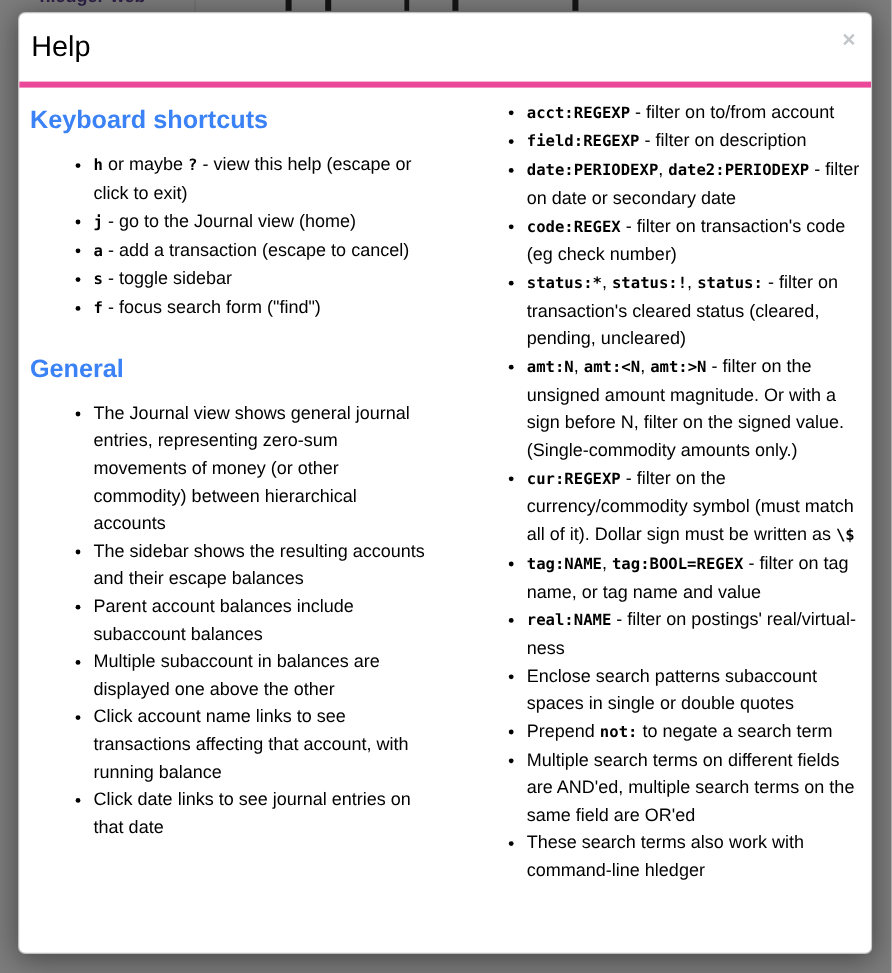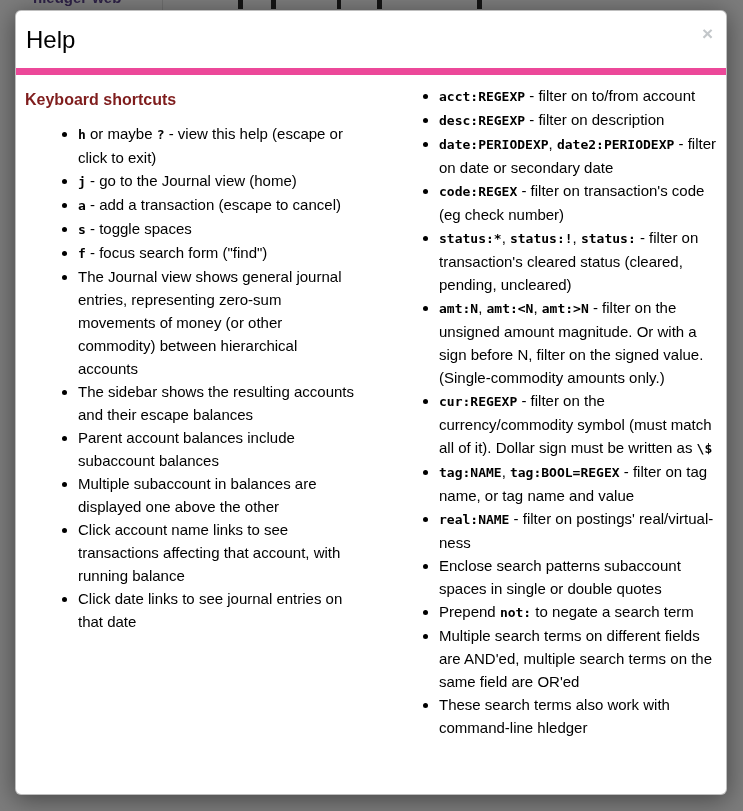--- a/index.html
+++ b/index.html
@@ -24,42 +24,42 @@
     width: 712px; height: 785px;
     background: #ffffff;
     border-radius: 6px;
     border: 1px solid rgba(0,0,0,0.25);
     box-shadow: 0 4px 24px rgba(0,0,0,0.45);
     overflow: hidden;
   }
   .modal-header {
     position: relative;
     padding: 14px 10px 13px 10px;
-    border-bottom: 7px solid #ec4899;
+    border-bottom: 5px solid #ec4899;
   }
   .modal-title {
     font-size: 24px; font-weight: 400; color: #000; line-height: 30px;
   }
   .close-btn {
     position: absolute; top: 13px; right: 13px;
     background: none; border: none; cursor: pointer;
     font-size: 19px; font-weight: bold; line-height: 1;
     color: #c3c7ca;
     font-family: "Liberation Sans", sans-serif;
   }
   .modal-body {
     display: flex;
     padding: 9px 9px 9px 9px;
     color: #000;
   }
   .col { width: 50%; }
   .col-right { padding-left: 15px; }
   .col-left { padding-right: 10px; }
   .sec-heading {
-    font-size: 16px; font-weight: bold; color: #7f1d1d;
+    font-size: 21px; font-weight: bold; color: #3b82f6;
     margin: 27px 0 13px 0;
   }
   .sec-heading:first-child { margin-top: 7px; }
   ul { list-style: disc outside; padding-left: 29px; margin: 0; }
   li {
     font-size: 15px; line-height: 23px; color: #000; margin-left: 24px;
   }
   .code {
     font-family: "DejaVu Sans Mono", monospace;
     font-weight: bold;
@@ -85,36 +85,37 @@
     <div class="modal-title">Help</div>
     <button class="close-btn">×</button>
   </div>
   <div class="modal-body">
     <div class="col col-left">
         <div class="sec-heading">Keyboard shortcuts</div>
         <ul>
           <li><span class="code">h</span><span> or maybe </span><span class="code">?</span><span> - view this help (escape or click to exit)</span></li>
           <li><span class="code">j</span><span> - go to the Journal view (home)</span></li>
           <li><span class="code">a</span><span> - add a transaction (escape to cancel)</span></li>
-          <li><span class="code">s</span><span> - toggle spaces</span></li>
+          <li><span class="code">s</span><span> - toggle sidebar</span></li>
           <li><span class="code">f</span><span> - focus search form ("find")</span></li>
         </ul>
+        <div class="sec-heading">General</div>
         <ul>
           <li><span>The Journal view shows general journal entries, representing zero-sum movements of money (or other commodity) between hierarchical accounts</span></li>
           <li><span>The sidebar shows the resulting accounts and their escape balances</span></li>
           <li><span>Parent account balances include subaccount balances</span></li>
           <li><span>Multiple subaccount in balances are displayed one above the other</span></li>
           <li><span>Click account name links to see transactions affecting that account, with running balance</span></li>
           <li><span>Click date links to see journal entries on that date</span></li>
         </ul>
       </div>
     <div class="col col-right">
         <ul>
           <li><span class="code">acct:REGEXP</span><span> - filter on to/from account</span></li>
-          <li><span class="code">desc:REGEXP</span><span> - filter on description</span></li>
+          <li><span class="code">field:REGEXP</span><span> - filter on description</span></li>
           <li><span class="code">date:PERIODEXP</span><span>, </span><span class="code">date2:PERIODEXP</span><span> - filter on date or secondary date</span></li>
           <li><span class="code">code:REGEX</span><span> - filter on transaction's code (eg check number)</span></li>
           <li><span class="code">status:*</span><span>, </span><span class="code">status:!</span><span>, </span><span class="code">status:</span><span> - filter on transaction's cleared status (cleared, pending, uncleared)</span></li>
           <li><span class="code">amt:N</span><span>, </span><span class="code">amt:&lt;N</span><span>, </span><span class="code">amt:&gt;N</span><span> - filter on the unsigned amount magnitude. Or with a sign before N, filter on the signed value. (Single-commodity amounts only.)</span></li>
           <li><span class="code">cur:REGEXP</span><span> - filter on the currency/commodity symbol (must match all of it). Dollar sign must be written as </span><span class="code">\$</span></li>
           <li><span class="code">tag:NAME</span><span>, </span><span class="code">tag:BOOL=REGEX</span><span> - filter on tag name, or tag name and value</span></li>
           <li><span class="code">real:NAME</span><span> - filter on postings' real/virtual-ness</span></li>
           <li><span>Enclose search patterns subaccount spaces in single or double quotes</span></li>
           <li><span>Prepend </span><span class="code">not:</span><span> to negate a search term</span></li>
           <li><span>Multiple search terms on different fields are AND'ed, multiple search terms on the same field are OR'ed</span></li>

